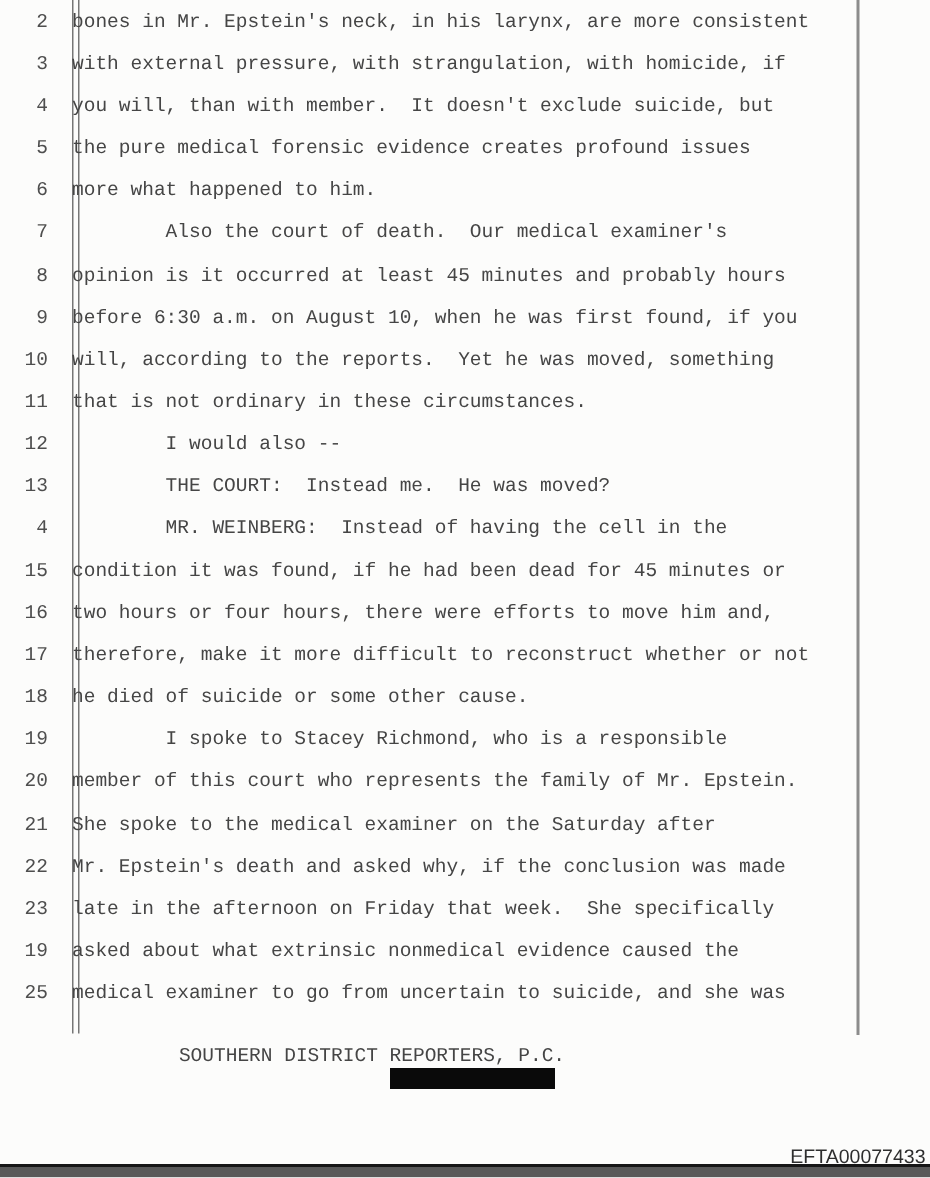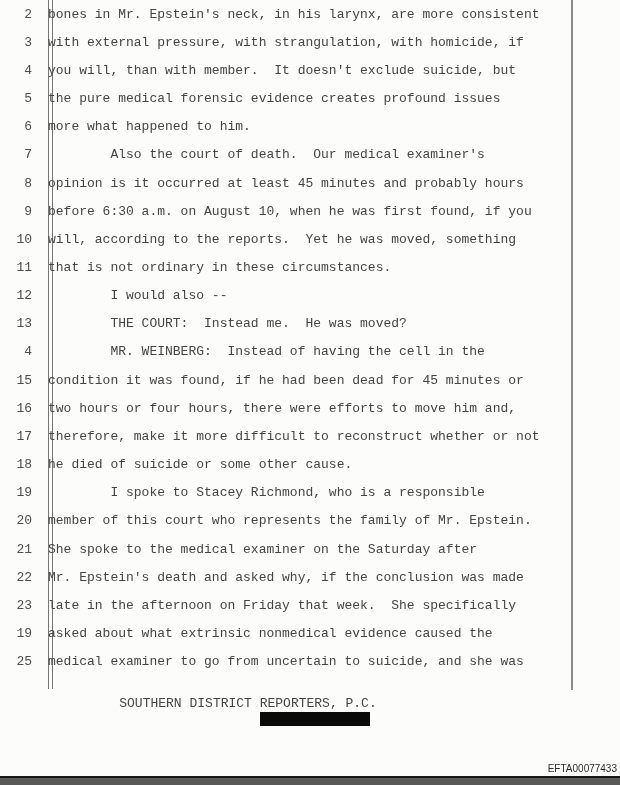--- a/index.html
+++ b/index.html
@@ -60,21 +60,21 @@
   .redaction {
     position:absolute;
     left:260px; top:712px;
     width:110px; height:14px;
     background:#0a0a0a;
   }
   .bates {
     position:absolute;
     right:3px; top:763px;
     font-family:"Liberation Sans","DejaVu Sans",sans-serif;
-    font-size:10px;
+    font-size:13px;
     color:#2e2e2e;
   }
   .bottom-line {
     position:absolute;
     left:0; top:776px;
     width:620px; height:2px;
     background:#161616;
   }
   .bottom-strip {
     position:absolute;

